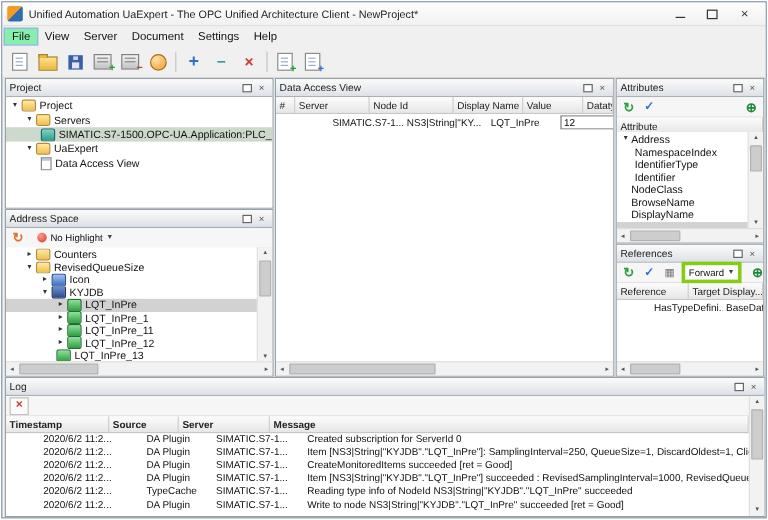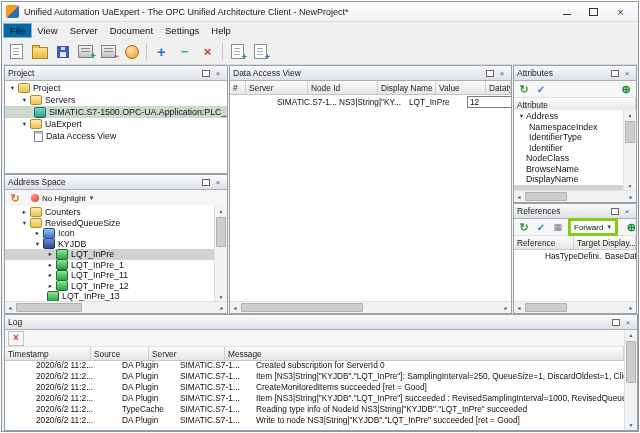--- a/index.html
+++ b/index.html
@@ -12,21 +12,21 @@
   .title-text{flex:1;margin-left:5px;font-size:9px;color:#222;white-space:nowrap;overflow:hidden;}
   .win-controls{display:flex;flex:none;}
   .wbtn{width:27px;height:17px;display:flex;align-items:center;justify-content:center;color:#333;font-size:9px;}
   .wbtn.max::before{content:"";width:7px;height:6px;border:1px solid #333;}
   .wbtn.min::before{content:"";width:8px;height:1px;background:#333;margin-top:6px;}
   .wbtn.close{font-size:11px;}
 
   
   .menubar{height:17px;display:flex;align-items:center;background:#f0f0f0;padding:0 2px;font-size:9.5px;}
   .menu-item{padding:1px 6px;}
-  .menu-item.active{background:#0369a1;outline:1px solid #7fb0e0;}
+  .menu-item.active{background:#86efac;outline:1px solid #7fb0e0;}
 
   
   .toolbar{height:25px;display:flex;align-items:center;background:#f0f0f0;border-bottom:1px solid #d9d9d9;padding:0 3px;}
   .tbtn{width:23px;height:21px;display:flex;align-items:center;justify-content:center;flex:none;}
   .tsep{width:1px;height:17px;background:#c6c6c6;margin:0 3px;flex:none;}
   .i-page{width:11px;height:13px;background:#fff;border:1px solid #8b8b8b;position:relative;}
   .i-page::after{content:"";position:absolute;left:2px;top:3px;width:6px;height:1px;background:#9badc4;box-shadow:0 3px 0 #9badc4,0 6px 0 #9badc4;}
   .badge{position:absolute;right:-4px;bottom:-4px;font-size:9px;font-weight:bold;line-height:1;}
   .badge.green{color:#1e9e30;}
   .badge.blue{color:#2c6fce;}
@@ -422,21 +422,21 @@
     <div class="phead">
       <span class="ptitle">Log</span>
       <span class="pbtn float"></span>
       <span class="pbtn">×</span>
     </div>
     <div class="ptool">
       <span class="tico" style="border:1px solid #c0c0c0;background:#fafafa;">
           <span class="g-x" style="font-size:10px;">×</span>
         </span>
     </div>
-    <div class="colhead log-grid" style="width:619px;">
+    <div class="colhead log-grid" style="width:619px;font-weight:bold;">
       <span>Timestamp</span>
       <span>Source</span>
       <span>Server</span>
       <span>Message</span>
     </div>
     <div style="position:absolute;top:44px;bottom:0;left:0;width:619px;overflow:hidden;">
       <div class="grow log-grid" style="height:11px;">
         <span>2020/6/2 11:2...</span>
         <span>DA Plugin</span>
         <span>SIMATIC.S7-1...</span>

